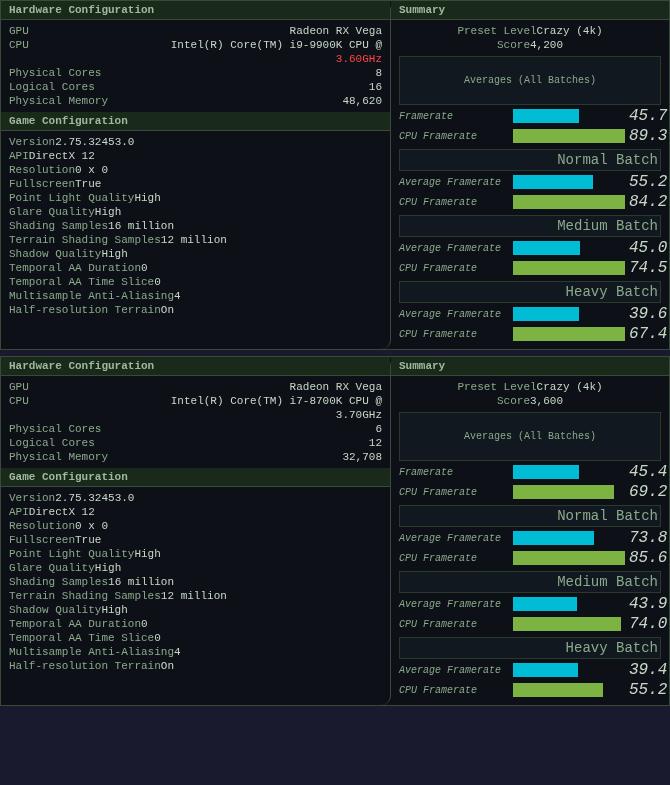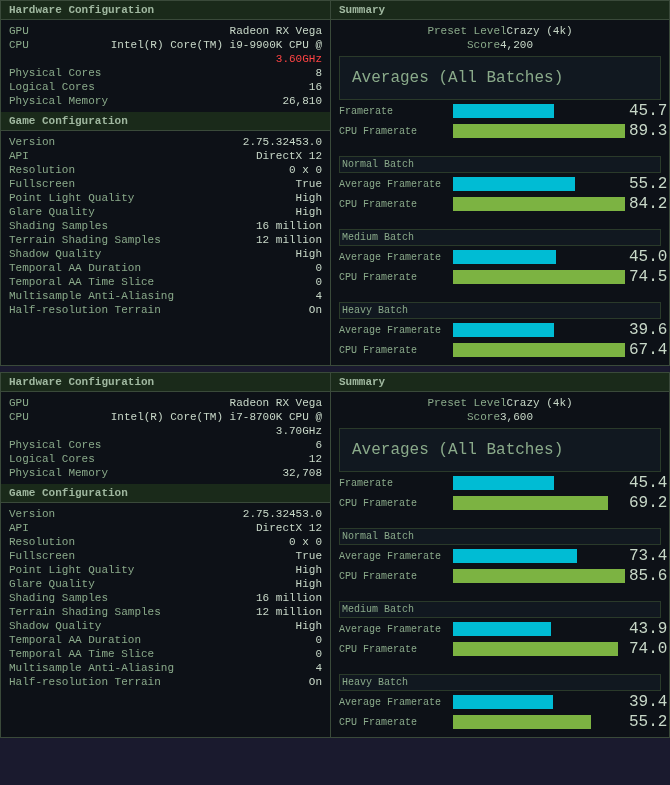--- a/index.html
+++ b/index.html
@@ -12,22 +12,23 @@
     }
 
     .panel {
       display: flex;
       border: 1px solid #3a4a3a;
       margin-bottom: 6px;
       background: #0d1117;
     }
 
     .left-col {
-      width: 330px;
+      width: 390px;
       border-right: 1px solid #3a4a3a;
+      border-radius: 9px;
     }
 
     .right-col {
       flex: 1;
     }
 
     .section-header {
       background: #1a2a1a;
       border-bottom: 1px solid #3a4a3a;
       padding: 3px 8px;
@@ -69,44 +70,45 @@
       display: flex;
       justify-content: center;
       padding: 1px 0;
       color: #b0c8b0;
     }
 
     .preset-row .label { color: #8aaa8a; }
     .preset-row .value { color: #c8d8c8; }
 
     .avg-header {
-      text-align: left;
-      color: #8aaa8a;
-      font-size: 16px;
-      border: 1px solid #2a3a2a;
-      padding: 12px;
-      margin: 4px 0 2px 0;
-      background: #111820;
-    }
-
-    .batch-header {
-      text-align: left;
+      text-align: center;
       color: #8aaa8a;
       font-size: 10px;
       border: 1px solid #2a3a2a;
+      padding: 18px;
+      margin: 4px 0 2px 0;
+      background: #111820;
+    }
+
+    .batch-header {
+      text-align: right;
+      color: #8aaa8a;
+      font-size: 14px;
+      border: 1px solid #2a3a2a;
       padding: 2px;
-      margin: 16px 0 2px 0;
+      margin: 4px 0 2px 0;
       background: #111820;
     }
 
     .bar-row {
       display: flex;
       align-items: center;
       margin: 2px 0;
       gap: 4px;
+      font-style: italic;
     }
 
     .bar-label {
       width: 110px;
       color: #8aaa8a;
       font-size: 10px;
       flex-shrink: 0;
     }
 
     .bar-container {
@@ -133,21 +135,21 @@
       font-size: 16px;
       flex-shrink: 0;
     }
 
     .game-config {
       padding: 4px 8px;
     }
 
     .config-row {
       display: flex;
-      justify-content: space-between;
+      justify-content: flex-start;
       padding: 1px 0;
     }
 
     .config-row .label { color: #8aaa8a; }
     .config-row .value { color: #c8d8c8; }
   </style>
 </head>
 <body>
 
 <div id="app">
@@ -170,21 +172,21 @@
           <div class="hw-row">
             <span class="label">Physical Cores</span>
             <span class="value">8</span>
           </div>
           <div class="hw-row">
             <span class="label">Logical Cores</span>
             <span class="value">16</span>
           </div>
           <div class="hw-row">
             <span class="label">Physical Memory</span>
-            <span class="value">26,810</span>
+            <span class="value">48,620</span>
           </div>
         </div>
         <div class="section-header">Game Configuration</div>
         <div class="game-config">
 
     <div class="config-row">
       <span class="label">Version</span>
       <span class="value">2.75.32453.0</span>
     </div>
 
@@ -465,21 +467,21 @@
       <span class="bar-value">69.2</span>
     </div>
 
           <div class="batch-header">Normal Batch</div>
 
     <div class="bar-row">
       <span class="bar-label">Average Framerate</span>
       <div class="bar-container">
         <div class="bar-fill cyan" style="width:72%"></div>
       </div>
-      <span class="bar-value">73.4</span>
+      <span class="bar-value">73.8</span>
     </div>
 
     <div class="bar-row">
       <span class="bar-label">CPU Framerate</span>
       <div class="bar-container">
         <div class="bar-fill green" style="width:100%"></div>
       </div>
       <span class="bar-value">85.6</span>
     </div>
 

